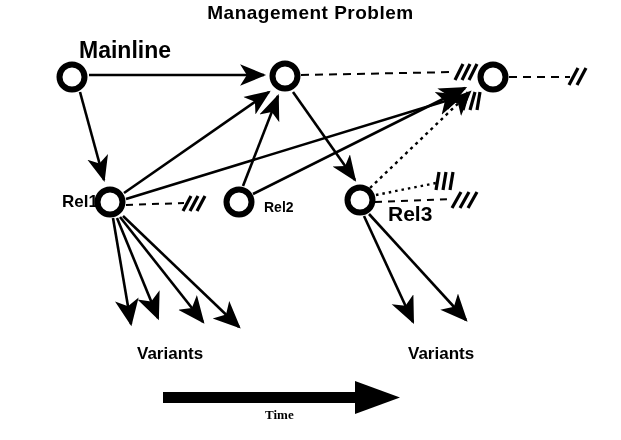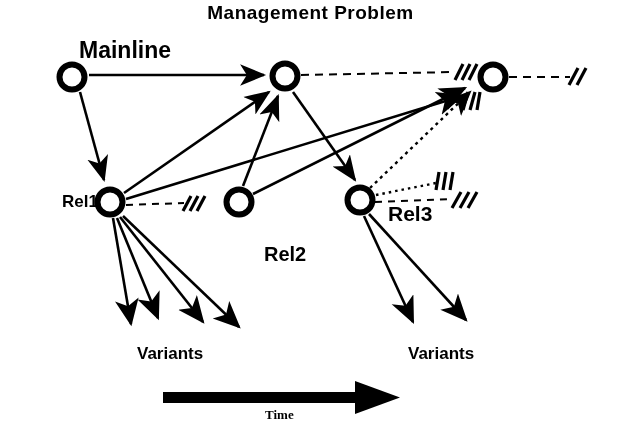--- a/index.html
+++ b/index.html
@@ -34,21 +34,21 @@
   #page-title {
     left: 0;
     top: 3px;
     width: 621px;
     text-align: center;
     font-size: 19px;
     letter-spacing: 0.5px;
   }
   #label-mainline { left: 39px; top: 39px; font-size: 23px; margin-left: 40px; }
   #label-rel1     { left: 42px; top: 193px; font-size: 17px; margin-left: 20px; }
-  #label-rel2     { left: 264px; top: 200px; font-size: 20px; margin-top: 44px; }
+  #label-rel2     { left: 264px; top: 200px; font-size: 14px; }
   #label-rel3     { left: 388px; top: 203px; font-size: 21px; }
   #label-variants-left  { left: 137px; top: 345px; font-size: 17px; }
   #label-variants-right { left: 408px; top: 345px; font-size: 17px; }
   #label-time {
     left: 265px; top: 408px;
     font-size: 13px;
     font-family: "Liberation Serif", serif;
     font-weight: bold;
   }
 </style>

